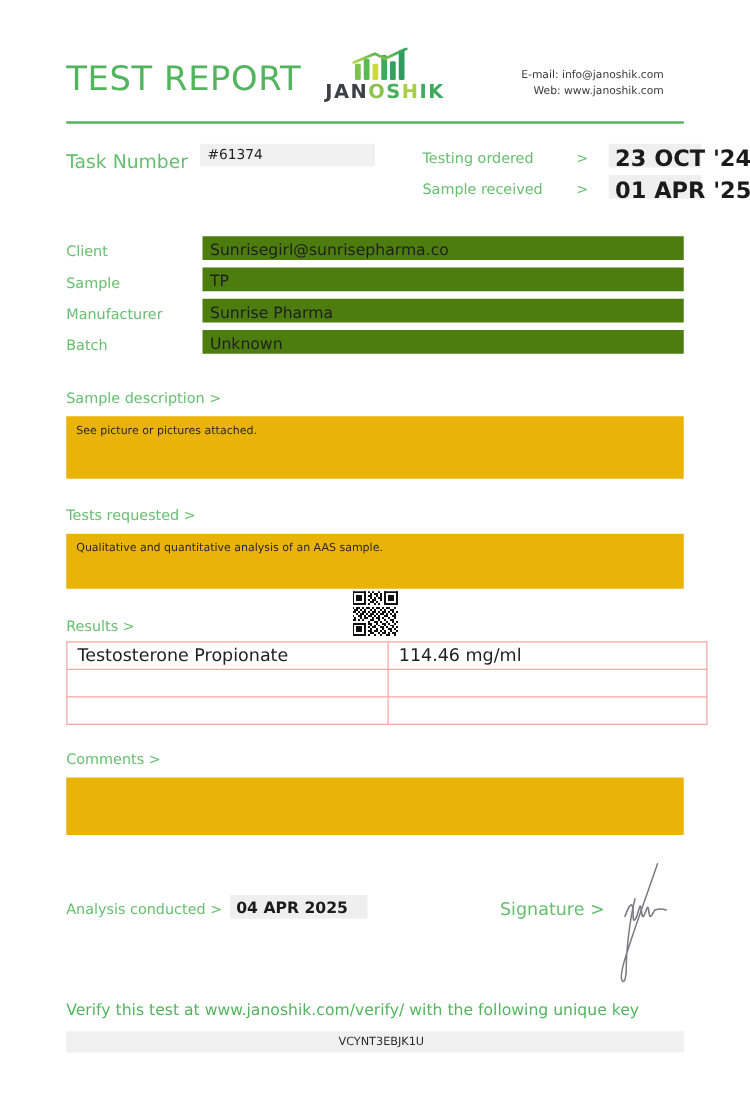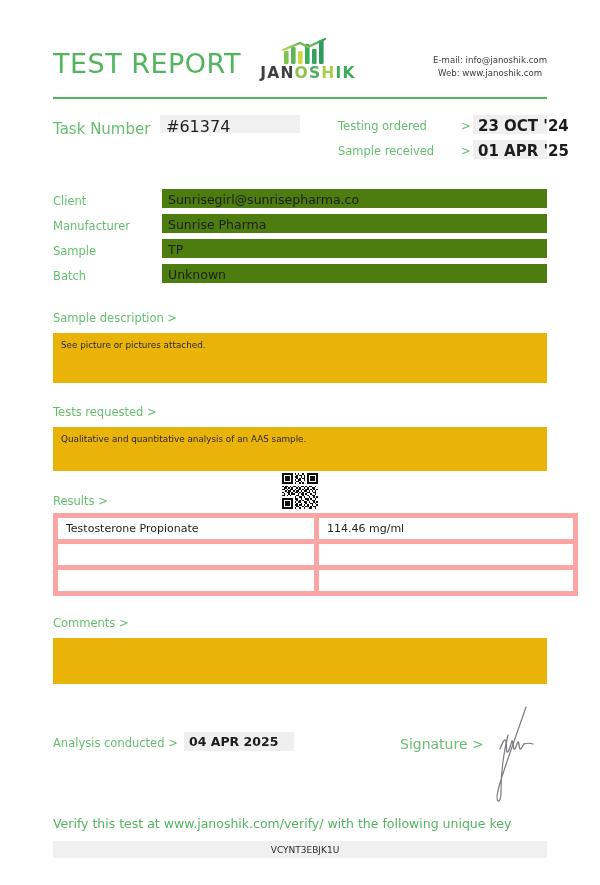--- a/index.html
+++ b/index.html
@@ -65,23 +65,23 @@
     line-height: 1;
   }
   .logo-text .d { color: #3e3e46; }
   .logo-text .g1 { color: #8cc24a; }
   .logo-text .g2 { color: #49b05a; }
   .logo-text .g3 { color: #a9cf4a; }
   .logo-text .g4 { color: #3faa5c; }
 
   .contact {
     position: absolute;
-    right: 0;
+    right: 16px;
     top: 16px;
-    text-align: center;
+    text-align: right;
     font-size: 8.6px;
     line-height: 1.55;
     color: #3a3a3a;
   }
 
   .rule {
     position: absolute;
     left: 53px;
     top: 97px;
     width: 494px;
@@ -104,21 +104,21 @@
     left: 0;
     top: 5px;
   }
   .task-value {
     position: absolute;
     left: 107px;
     top: 0px;
     width: 140px;
     height: 18px;
     background: #f0f0f0;
-    font-size: 16px;
+    font-size: 11px;
     color: #1f1f1f;
     padding: 2px 0 0 6px;
     box-sizing: border-box;
   }
   .dates {
     position: absolute;
     left: 285px;
     top: 0;
     width: 209px;
   }
@@ -136,26 +136,26 @@
   }
   .date-gt {
     position: absolute;
     left: 123px;
     top: 4px;
     font-size: 11.5px;
     color: #66bf6e;
   }
   .date-value {
     position: absolute;
-    left: 135px;
+    left: 149px;
     top: 0px;
     width: 74px;
     height: 19px;
     background: #efefef;
-    font-size: 15px;
+    font-size: 18px;
     font-weight: 700;
     color: #1b1b1b;
     padding: 2px 0 0 5px;
     box-sizing: border-box;
     white-space: nowrap;
   }
 
   
   .fields {
     margin-top: 22px;
@@ -226,23 +226,23 @@
     background: #ffffff;
   }
   .qr svg { display: block; }
 
   table.results {
     border-collapse: collapse;
     width: 494px;
     table-layout: fixed;
   }
   table.results td {
-    border: 5px solid #fca5a5;
+    border: 1px solid #fca5a5;
     height: 17px;
-    font-size: 11px;
+    font-size: 14px;
     color: #1f1f1f;
     padding: 2px 0 2px 8px;
     vertical-align: middle;
   }
   table.results td.col1 { width: 248px; }
   table.results td.col2 { width: 246px; }
 
   
   .analysis {
     position: relative;
@@ -366,26 +366,26 @@
         </div>
       </div>
     </div>
 
     <div class="fields">
       <div class="field">
         <span class="field-label">Client</span>
         <span class="field-value">Sunrisegirl@sunrisepharma.co</span>
       </div>
       <div class="field">
+        <span class="field-label">Sample</span>
+        <span class="field-value">TP</span>
+      </div>
+      <div class="field">
         <span class="field-label">Manufacturer</span>
         <span class="field-value">Sunrise Pharma</span>
-      </div>
-      <div class="field">
-        <span class="field-label">Sample</span>
-        <span class="field-value">TP</span>
       </div>
       <div class="field">
         <span class="field-label">Batch</span>
         <span class="field-value">Unknown</span>
       </div>
     </div>
 
     <div class="section">
       <div class="section-title">Sample description &gt;</div>
       <div class="section-box box-h50">See picture or pictures attached.</div>

